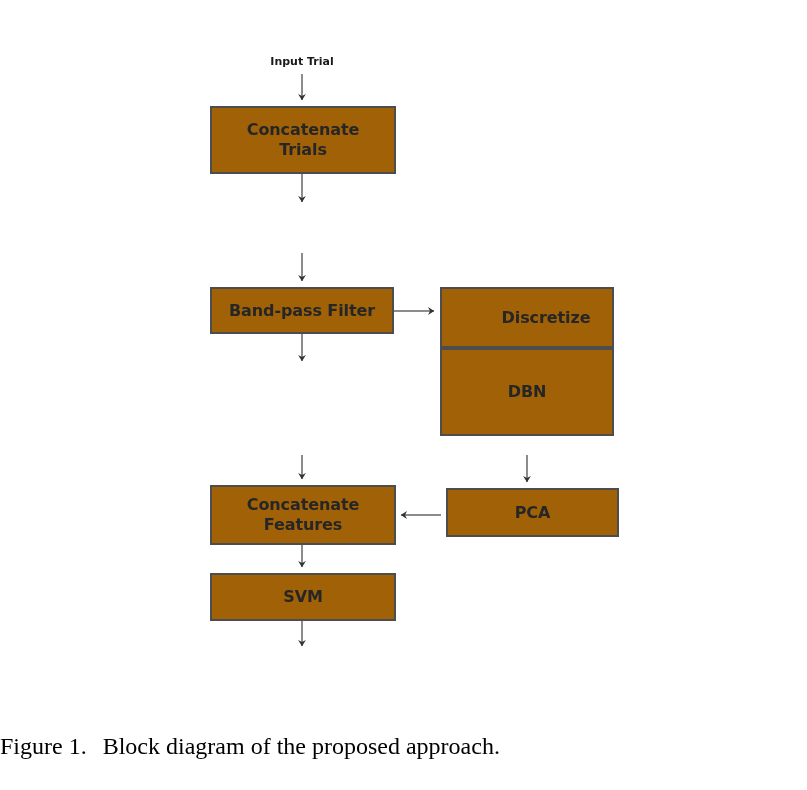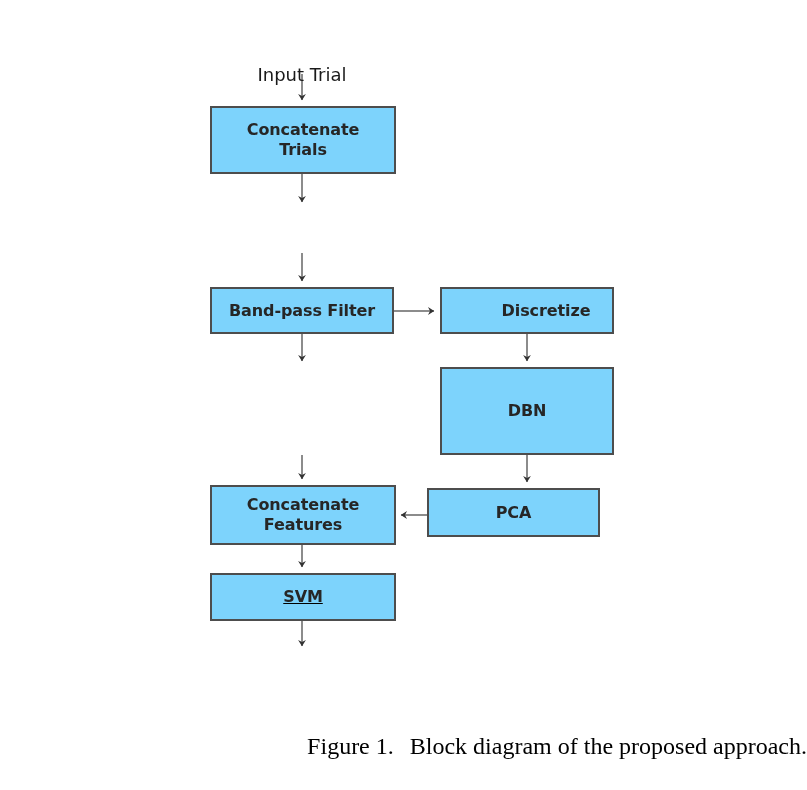--- a/index.html
+++ b/index.html
@@ -38,21 +38,21 @@
     top: 0;
     width: 807px;
     height: 720px;
     pointer-events: none;
   }
 
   
   .node-box {
     position: absolute;
     box-sizing: border-box;
-    background: #7dd3fc;
+    background: #a16207;
     border: 2px solid #4d4d4d;
     display: flex;
     align-items: center;
     justify-content: center;
     text-align: center;
   }
   .node-label {
     font-family: "DejaVu Sans", sans-serif;
     font-weight: bold;
     font-size: 16px;
@@ -61,34 +61,34 @@
     letter-spacing: -0.1px;
     white-space: pre-line;
     padding: 0 4px;
   }
 
   
   .terminal-label {
     position: absolute;
     text-align: center;
     font-family: "DejaVu Sans", sans-serif;
-    font-weight: normal;
-    font-size: 18px;
+    font-weight: bold;
+    font-size: 11px;
     line-height: 1.2;
     color: #1a1a1a;
     white-space: pre-line;
   }
 
   
   .figure-caption {
     position: absolute;
     left: 0;
     top: 733px;
     width: 807px;
-    text-align: right;
+    text-align: left;
     font-family: "Liberation Serif", serif;
     font-size: 24px;
     color: #000000;
   }
   .caption-gap {
     display: inline-block;
     width: 16px;
   }
 </style>
 </head>
@@ -151,33 +151,33 @@
     <div class="node-box" style="left:210px; top:287px; width:184px; height:47px;">
       <span class="node-label">Band-pass Filter</span>
     </div>
 
 
     <div class="node-box" style="left:210px; top:485px; width:186px; height:60px;">
       <span class="node-label">Concatenate
 Features</span>
     </div>
 
-    <div class="node-box" style="left:210px; top:573px; width:186px; height:48px;text-decoration:underline;">
+    <div class="node-box" style="left:210px; top:573px; width:186px; height:48px;">
       <span class="node-label">SVM</span>
     </div>
 
-    <div class="node-box" style="left:440px; top:287px; width:174px; height:47px;padding-left:38px;">
+    <div class="node-box" style="left:440px; top:287px; width:174px; height:61px;padding-left:38px;">
       <span class="node-label">Discretize</span>
     </div>
 
-    <div class="node-box" style="left:440px; top:367px; width:174px; height:88px;">
+    <div class="node-box" style="left:440px; top:348px; width:174px; height:88px;">
       <span class="node-label">DBN</span>
     </div>
 
-    <div class="node-box" style="left:427px; top:488px; width:173px; height:49px;text-align:center;">
+    <div class="node-box" style="left:446px; top:488px; width:173px; height:49px;text-align:center;">
       <span class="node-label">PCA</span>
     </div>
 
   </div>
 
   <div class="figure-caption">
     <span>Figure 1.</span><span class="caption-gap"></span><span>Block diagram of the proposed approach.</span>
   </div>
 
 </div>

